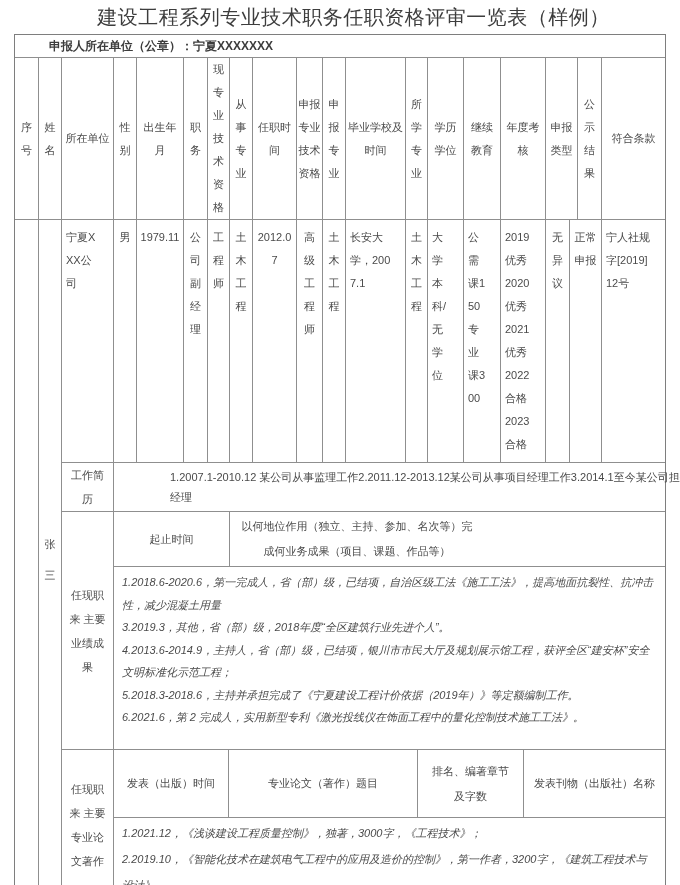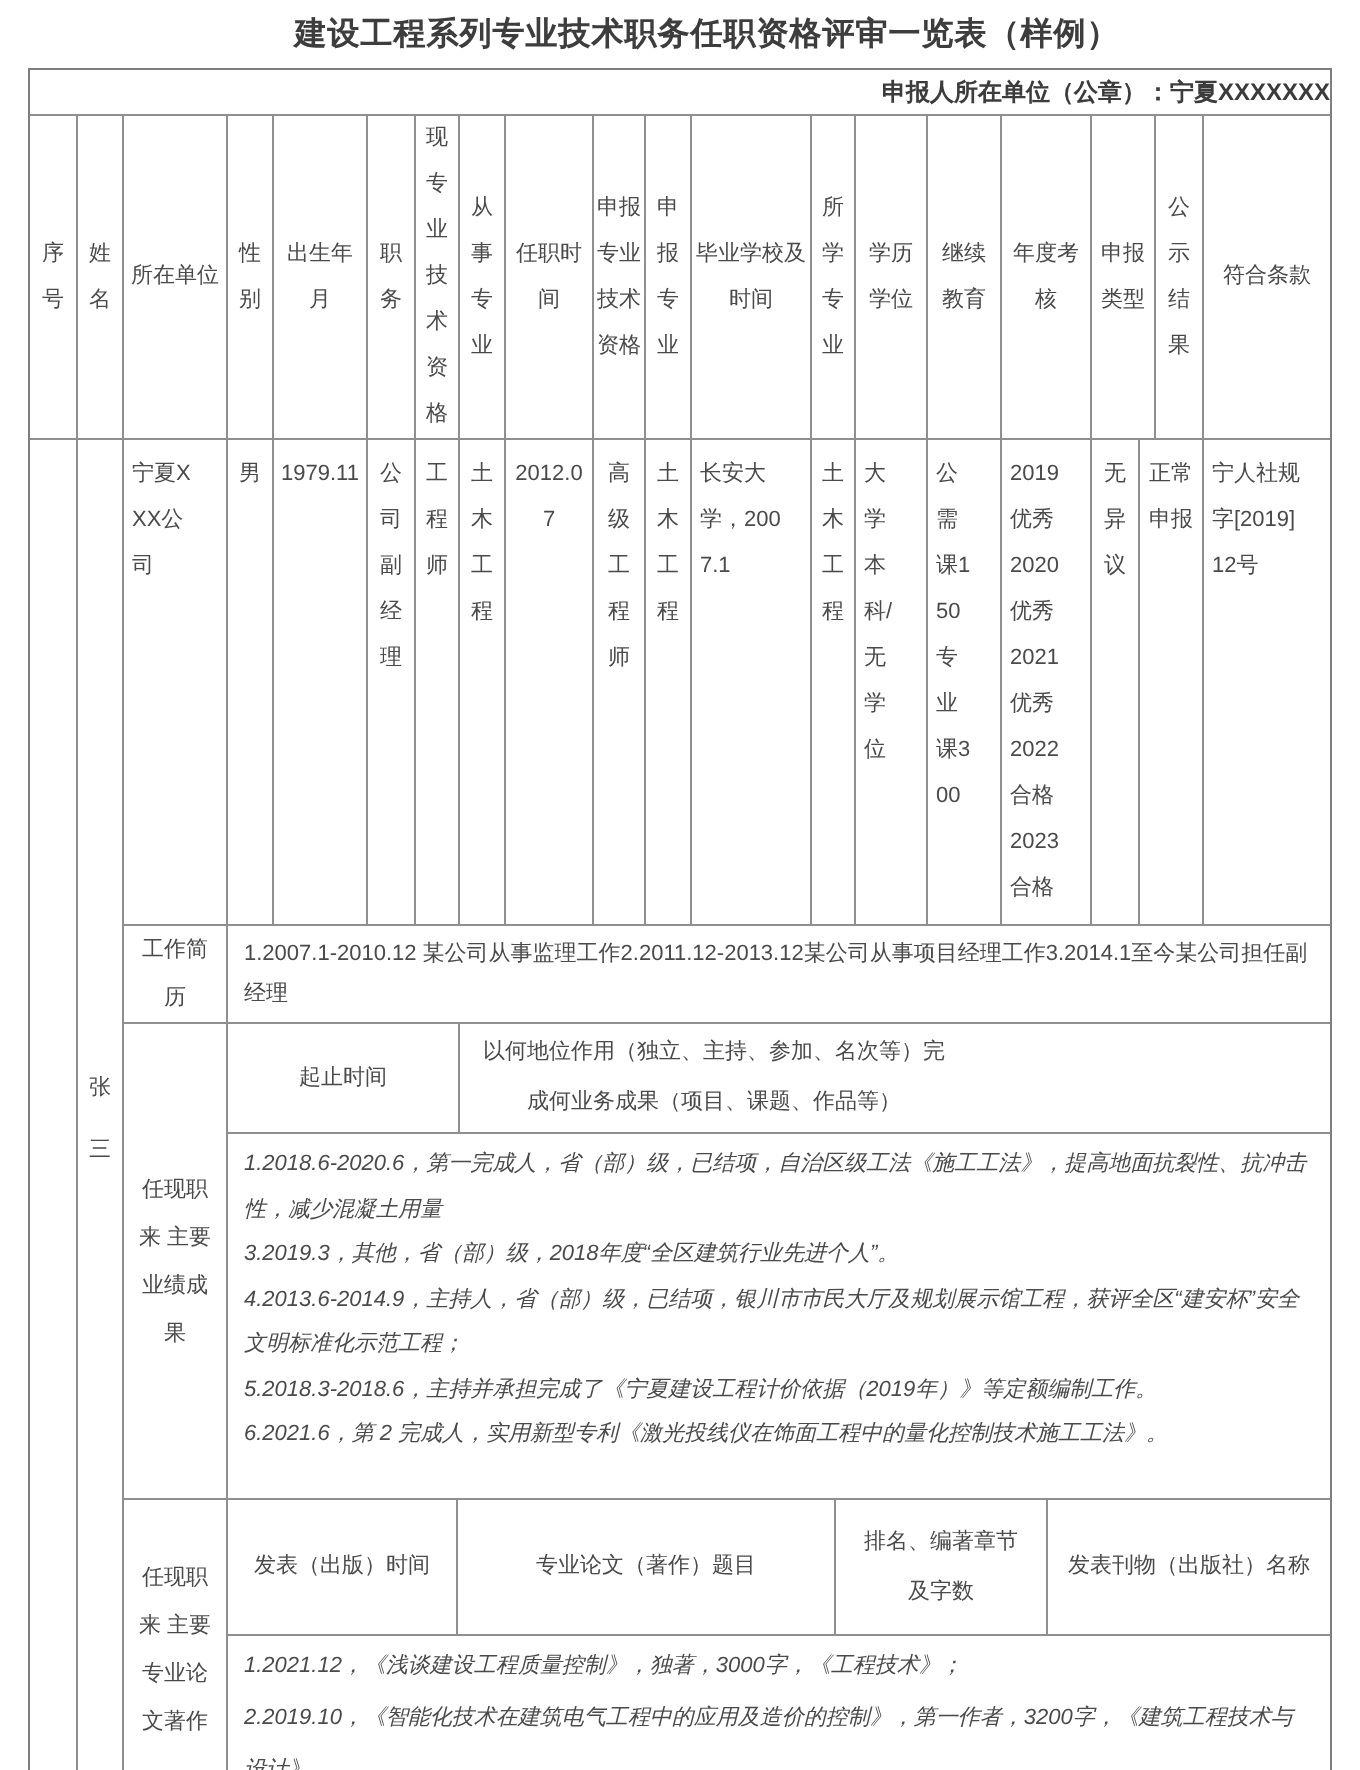--- a/index.html
+++ b/index.html
@@ -6,34 +6,34 @@
   html,body { background:#ffffff; }
   body {
     width:680px; height:885px;
     font-family:"Liberation Sans", sans-serif;
     color:#454545;
     overflow:hidden;
   }
   .page { width:680px; height:885px; background:#fff; }
   .form-title {
     height:34px; display:flex; align-items:center; justify-content:center;
-    font-size:16px; font-weight:bold; color:#3d3d3d; letter-spacing:0.5px;margin-left:27px;
+    font-size:20px; font-weight:normal; color:#3d3d3d; letter-spacing:0.5px;margin-left:27px;
   }
   .tbl {
     width:652px; margin-left:14px;
     border:1px solid #7e7e7e;
     font-size:11px; color:#4a4a4a;
   }
   
   .trow { display:flex; border-bottom:1px solid #8f8f8f; }
   .trow > * { border-right:1px solid #8f8f8f; flex:none; }
   .trow > :last-child { border-right:none; }
 
   .stamp-row { min-height:23px; align-items:center; }
-  .stamp-text { padding-left:34px; font-weight:bold; font-size:12px; color:#3c3c3c; border-right:none !important; width:100%;text-align:right; }
+  .stamp-text { padding-left:34px; font-weight:bold; font-size:12px; color:#3c3c3c; border-right:none !important; width:100%; }
 
   .hcell {
     display:flex; align-items:center; justify-content:center;
     text-align:center; line-height:23px; padding:0 2px;
     word-break:break-all; min-height:160px;
   }
   .dcell {
     padding:6px 2px; text-align:center; line-height:23px; word-break:break-all;
   }
   .ta-l { text-align:left; padding-left:4px; padding-right:14px; }
@@ -55,21 +55,21 @@
   .body-main { width:603px; display:flex; flex-direction:column; }
   .body-main > .trow:last-child { border-bottom:none; }
 
   .data-row { min-height:242px; align-items:stretch; }
   .data-row > * { word-break:break-all; }
 
   .label-cell {
     display:flex; align-items:center; justify-content:center; text-align:center;
     line-height:24px; padding:0 4px; word-break:break-all; width:52px;
   }
-  .work-row { min-height:48px; }
+  .work-row { min-height:48px;gap:48px; }
   .work-content {
     width:551px; display:flex; align-items:center;
     padding:4px 8px; line-height:20px; text-align:left;
   }
 
   .section-right { width:551px; display:flex; flex-direction:column; border-right:none !important; }
   .strip { display:flex; border-bottom:1px solid #8f8f8f; }
   .strip > * {
     border-right:1px solid #8f8f8f; display:flex; align-items:center; justify-content:center;
     text-align:center; line-height:25px; padding:2px 10px; word-break:break-all;

